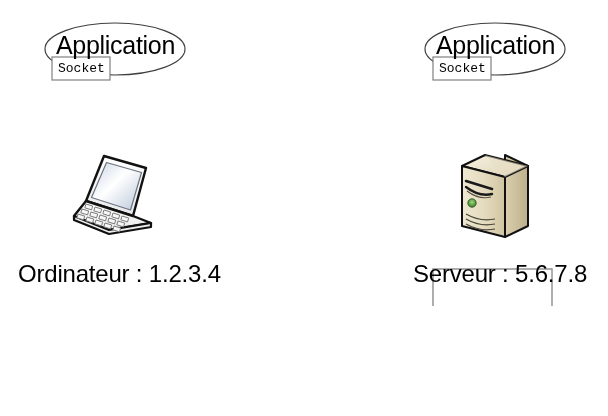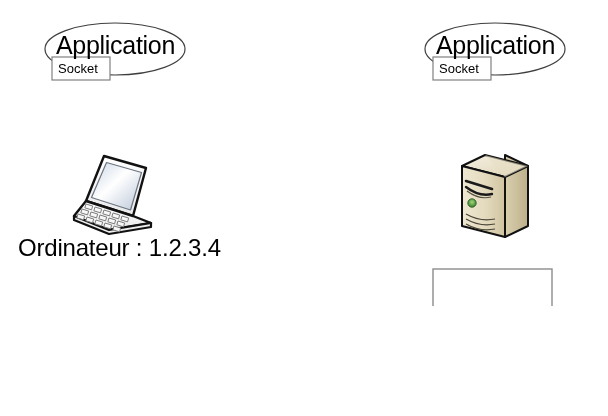--- a/index.html
+++ b/index.html
@@ -22,20 +22,21 @@
     left: 0;
     top: 0;
     width: 608px;
     height: 416px;
   }
   .node-label {
     position: absolute;
     font-family: "Liberation Sans", sans-serif;
     color: #000000;
     white-space: nowrap;
+    margin-top: 26px;
   }
   #label-client {
     left: 18px;
     top: 234px;
     font-size: 24px;
     letter-spacing: -0.2px;
   }
   #label-server {
     left: 413px;
     top: 234px;
@@ -49,20 +50,21 @@
     white-space: nowrap;
     letter-spacing: -0.3px;
   }
   #app-text-left { left: 56px; top: 31px; }
   #app-text-right { left: 436px; top: 31px; }
   .socket-text {
     position: absolute;
     font-size: 13px;
     color: #000000;
     white-space: nowrap;
+    font-family: Liberation Mono, monospace;
   }
   #socket-text-left { left: 58px; top: 61px; }
   #socket-text-right { left: 439px; top: 61px; }
   #port-text {
     position: absolute;
     left: 444px;
     top: 286px;
     font-size: 16px;
     color: #000000;
     white-space: nowrap;
@@ -184,15 +186,16 @@
   <div class="ellipse-text" id="app-text-left">Application</div>
 
   <div class="socket-text" id="socket-text-left">Socket</div>
 
   <div class="ellipse-text" id="app-text-right">Application</div>
 
   <div class="socket-text" id="socket-text-right">Socket</div>
 
   <div class="node-label" id="label-client">Ordinateur : 1.2.3.4</div>
 
+  <div class="node-label" id="label-server">Serveur : 5.6.7.8</div>
 
 
 </div>
 
 </body></html>

